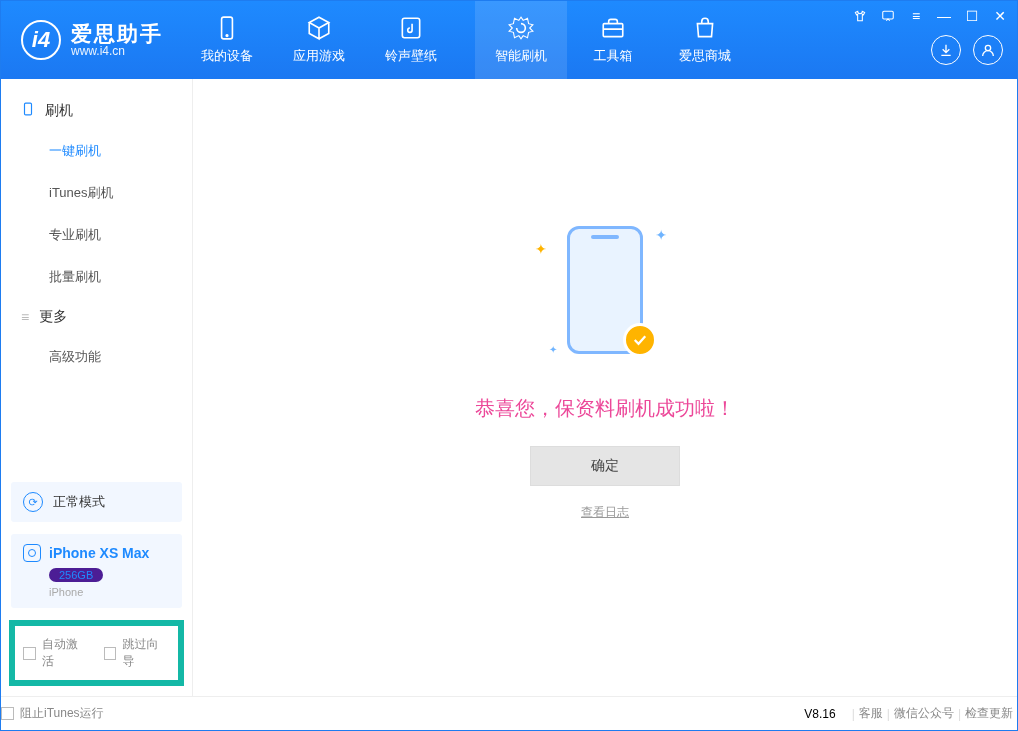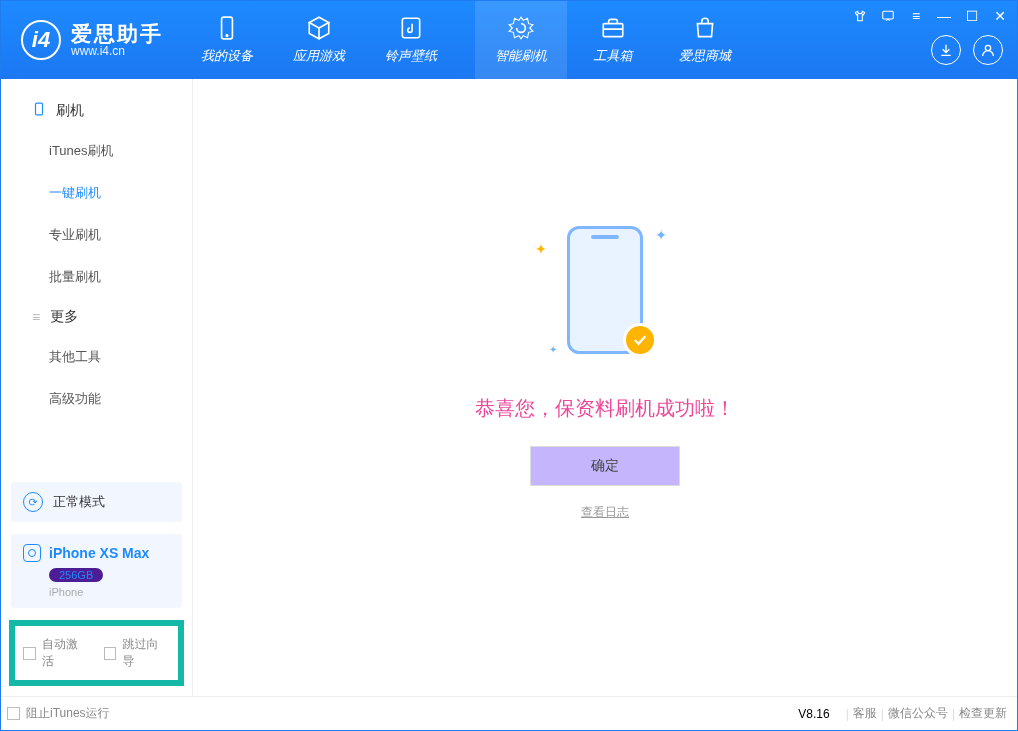--- a/index.html
+++ b/index.html
@@ -4,35 +4,35 @@
 <style>
 * { margin: 0; padding: 0; box-sizing: border-box; font-family: "Microsoft YaHei", Arial, sans-serif; }
 body { background: #fff; }
 .window { width: 1018px; height: 731px; border: 1px solid #1e7cf0; display: flex; flex-direction: column; }
 .titlebar { height: 78px; background: linear-gradient(to bottom,#1e8aff,#1b78f2); display: flex; align-items: stretch; color: #fff; position: relative; }
 .logo-block { display: flex; align-items: center; padding: 0 18px 0 20px; }
 .logo-circle { width: 40px; height: 40px; border: 2px solid #fff; border-radius: 50%; display: flex; align-items: center; justify-content: center; font-weight: bold; font-size: 22px; font-style: italic; }
 .logo-text { margin-left: 10px; display: flex; flex-direction: column; line-height: 1.1; }
 .logo-text .cn { font-size: 21px; font-weight: 600; letter-spacing: 2px; }
 .logo-text .en { font-size: 12px; opacity: .9; }
-.nav { display: flex; font-style: italic; }
+.nav { display: flex; }
 .nav-item { width: 92px; display: flex; flex-direction: column; align-items: center; justify-content: center; gap: 6px; font-size: 13px; cursor: pointer; position: relative; }
 .nav-item.active { background: rgba(255,255,255,.12); margin-left: 18px; }
 .nav-icon { width: 26px; height: 26px; display: flex; align-items: center; justify-content: center; }
 .nav-icon svg { width: 26px; height: 26px; fill: #fff; stroke: #fff; }
 .win-controls { position: absolute; right: 8px; top: 6px; display: flex; gap: 10px; align-items: center; }
 .win-controls .wc { width: 18px; height: 18px; display: flex; align-items: center; justify-content: center; cursor: pointer; color: #fff; font-size: 14px; }
 .right-icons { position: absolute; right: 14px; bottom: 14px; display: flex; gap: 12px; }
 .circ-btn { width: 30px; height: 30px; border: 1.5px solid #fff; border-radius: 50%; display: flex; align-items: center; justify-content: center; cursor: pointer; }
 .circ-btn svg { width: 16px; height: 16px; fill: none; stroke: #fff; stroke-width: 2; }
 
 .body { flex: 1; display: flex; min-height: 0; }
 .sidebar { width: 192px; border-right: 1px solid #eee; display: flex; flex-direction: column; background: #fff; }
 .sb-scroll { flex: 1; overflow: auto; padding-top: 12px; }
-.sb-header { display: flex; align-items: center; gap: 10px; padding: 10px 31px; font-size: 14px; color: #333; }
+.sb-header { display: flex; align-items: center; gap: 10px; padding: 10px 20px; font-size: 14px; color: #333; }
 .sb-header .hicon { color: #1e8aff; }
 .sb-item { padding: 12px 18px 12px 48px; font-size: 13px; color: #555; cursor: pointer; }
 .sb-item.active { color: #1e8aff; }
 
 .sb-panel { margin: 6px 10px; background: #f2f7ff; border-radius: 3px; padding: 10px 12px; font-size: 13px; color: #333; }
 .sb-panel.mode { display: flex; align-items: center; gap: 10px; }
 .mode-icon { width: 20px; height: 20px; border: 1.5px solid #1e8aff; border-radius: 50%; display: flex; align-items: center; justify-content: center; color: #1e8aff; font-size: 11px; }
 .sb-panel.device .dname { color: #1e8aff; font-weight: 600; font-size: 14px; display: flex; align-items: center; gap: 8px; }
 .dev-icon { width: 18px; height: 18px; border: 1.5px solid #1e8aff; border-radius: 4px; display: inline-flex; align-items: center; justify-content: center; }
 .dev-icon::after { content: ""; width: 6px; height: 6px; border-radius: 50%; border: 1px solid #1e8aff; }
@@ -48,24 +48,24 @@
 .phone-wrap { position: relative; width: 160px; height: 150px; display: flex; align-items: center; justify-content: center; }
 .phone { width: 76px; height: 128px; border: 3px solid #7fb7ff; border-radius: 12px; background: #e9f3ff; position: relative; }
 .phone::before { content: ""; position: absolute; top: 6px; left: 50%; transform: translateX(-50%); width: 28px; height: 4px; background: #7fb7ff; border-radius: 2px; }
 .checkbadge { position: absolute; right: 28px; bottom: 8px; width: 34px; height: 34px; background: #ffb400; border-radius: 50%; display: flex; align-items: center; justify-content: center; border: 3px solid #fff; }
 .checkbadge svg { width: 18px; height: 18px; stroke: #fff; stroke-width: 3; fill: none; }
 .spark { position: absolute; color: #ffb400; font-size: 14px; }
 .spark.s1 { left: 10px; top: 26px; }
 .spark.s2 { right: 18px; top: 12px; color: #6fb4ff; }
 .spark.s3 { left: 24px; bottom: 10px; color: #6fb4ff; font-size: 10px; }
 .msg { margin-top: 30px; font-size: 20px; color: #ec4899; }
-.ok-btn { margin-top: 24px; width: 150px; height: 40px; border: 1px solid #ddd; background: #c4b5fd; font-size: 14px; color: #444; cursor: pointer; }
+.ok-btn { margin-top: 24px; width: 150px; height: 40px; border: 1px solid #ddd; background: #e5e5e5; font-size: 14px; color: #444; cursor: pointer; }
 .loglink { margin-top: 18px; font-size: 12px; color: #999; text-decoration: underline; cursor: pointer; }
 
-.statusbar { height: 34px; border-top: 1px solid #eee; display: flex; align-items: center; padding: 0 6px; font-size: 12px; color: #888; }
+.statusbar { height: 34px; border-top: 1px solid #eee; display: flex; align-items: center; padding: 0 0; font-size: 12px; color: #888; }
 .statusbar .left { display: flex; align-items: center; gap: 8px; }
 .statusbar .spacer { flex: 1; }
 .statusbar .ver { color: #000000; margin-right: 16px; text-align: right; }
 .statusbar .link { color: #888; cursor: pointer; padding: 0 4px; }
 .statusbar .sep { color: #ddd; }
 </style>
 </head>
 <body>
 
 <div class="window">
@@ -169,30 +169,29 @@
 
   <div class="body">
     <div class="sidebar">
       <div class="sb-scroll">
         <div class="sb-header">
           <span class="hicon"><svg width="14" height="16" viewBox="0 0 24 24" fill="none" stroke="#1e8aff" stroke-width="2">
                 <rect x="6" y="2" width="12" height="20" rx="2"></rect>
               </svg></span>
           <span>刷机</span>
         </div>
+        <div class="sb-item active">一键刷机</div>
         <div class="sb-item">iTunes刷机</div>
-        <div class="sb-item active">一键刷机</div>
         <div class="sb-item">专业刷机</div>
         <div class="sb-item">批量刷机</div>
 
         <div class="sb-header">
           <span class="hicon" style="color:#bbb">≡</span>
           <span>更多</span>
         </div>
-        <div class="sb-item">其他工具</div>
         <div class="sb-item">高级功能</div>
       </div>
 
       <div class="sb-panel mode">
         <span class="mode-icon">⟳</span>
         <span>正常模式</span>
       </div>
 
       <div class="sb-panel device">
         <div class="dname">

